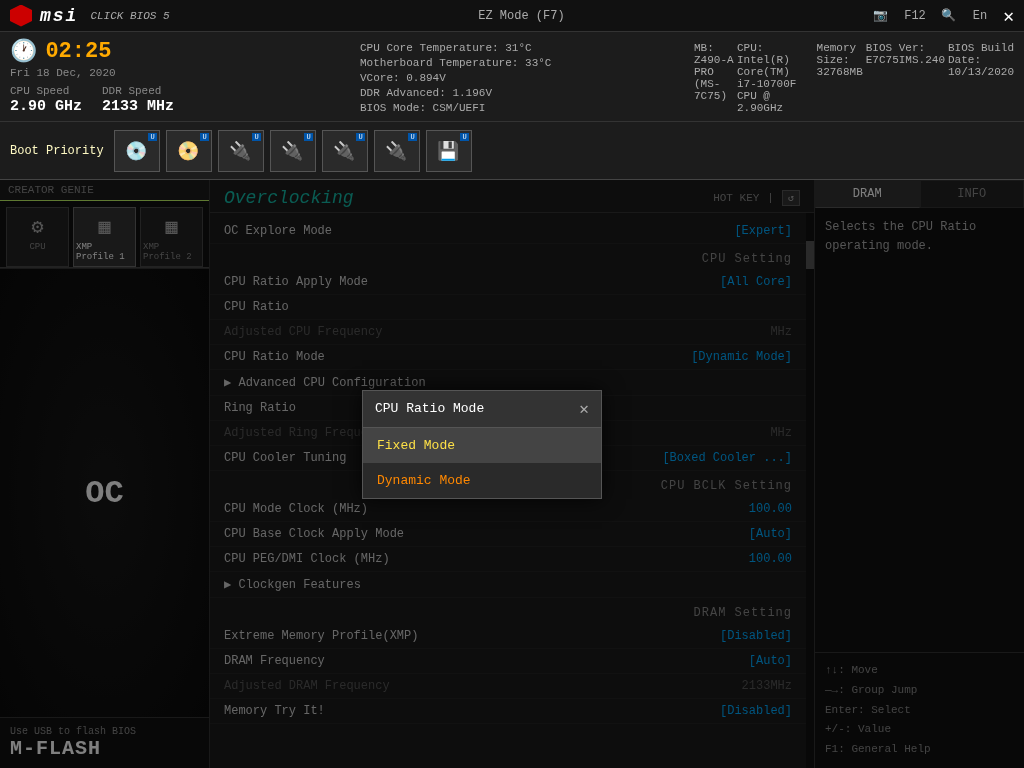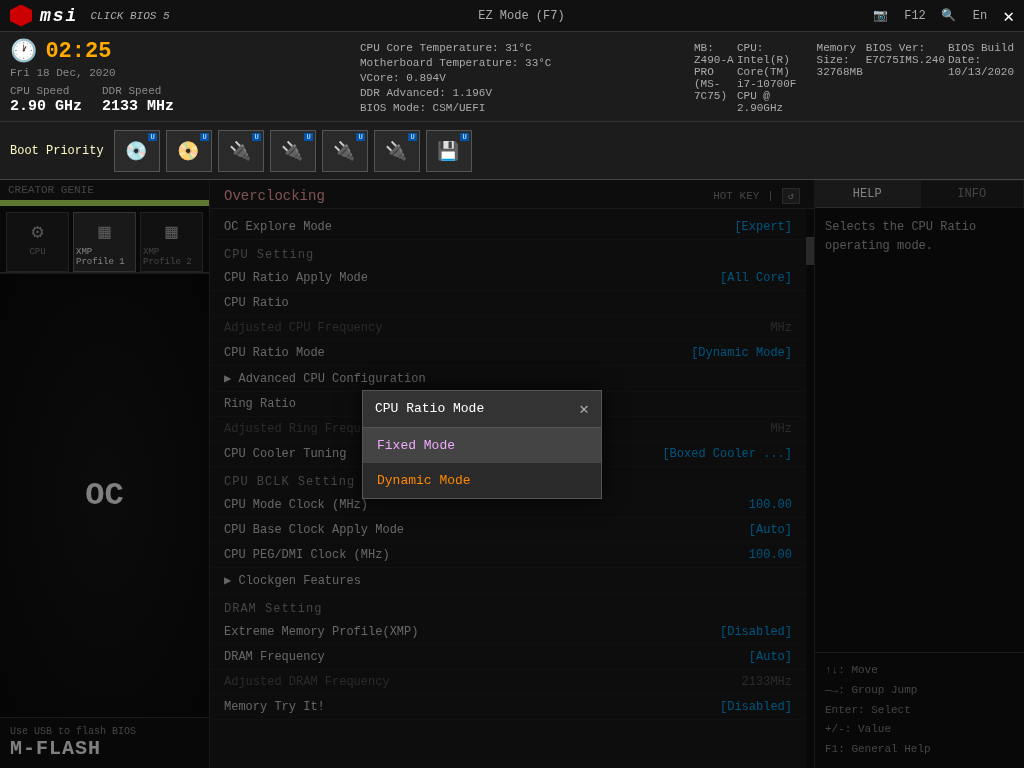--- a/index.html
+++ b/index.html
@@ -189,21 +189,21 @@
       background: #111;
       border-right: 1px solid #333;
       display: flex;
       flex-direction: column;
     }
     .creator-genie {
       background: #1a1a1a;
       color: #888;
       font-size: 11px;
       padding: 4px 8px;
-      border-bottom: 6px solid #bef264;
+      border-bottom: 1px solid #bef264;
     }
 
     .nav-tabs {
       display: flex;
       gap: 4px;
       padding: 6px 6px 0;
       border-bottom: 1px solid #444;
     }
     .nav-tab {
       flex: 1;
@@ -292,22 +292,23 @@
       position: relative;
     }
     .content-header {
       display: flex;
       justify-content: space-between;
       align-items: center;
       padding: 8px 14px 4px;
       border-bottom: 1px solid #333;
     }
     .content-title {
-      color: #fca5a5;
-      font-size: 14px;
+      color: #14b8a6;
+      font-size: 18px;
+      font-style: italic;
     }
     .hot-key {
       display: flex;
       align-items: center;
       gap: 8px;
       color: #888;
       font-size: 11px;
     }
     .hot-key-btn {
       background: #333;
@@ -422,21 +423,21 @@
       font-size: 16px;
       cursor: pointer;
     }
     .modal-option {
       padding: 10px 14px;
       font-size: 13px;
       cursor: pointer;
     }
     .modal-option.selected {
       background: #444;
-      color: #f0abfc;
+      color: #fde047;
     }
     .modal-option.secondary {
       color: #ff8800;
       background: transparent;
     }
   </style>
 </head>
 <body>
 
 <div class="top-bar">
@@ -556,21 +557,21 @@
   <div class="content">
     <div class="content-header">
       <span class="content-title">Overclocking</span>
       <div class="hot-key">
         <span>HOT KEY</span>
         <span>|</span>
         <span class="hot-key-btn">↺</span>
       </div>
     </div>
     <div style="display:flex;flex:1;overflow:hidden;">
-      <div class="settings-list" style="flex:1;">
+      <div class="settings-list" style="flex:1;text-align:right;">
 
         <div class="setting-row">
           <span class="setting-name">OC Explore Mode</span>
           <span class="setting-value">[Expert]</span>
         </div>
 
         <div class="section-header">CPU  Setting</div>
 
         <div class="setting-row">
           <span class="setting-name">CPU Ratio Apply Mode</span>
@@ -646,21 +647,21 @@
       </div>
 
       <div style="width:8px;background:#111;position:relative;">
         <div style="position:absolute;top:5%;width:100%;height:5%;background:#555;"></div>
       </div>
     </div>
   </div>
 
   <div class="right-panel">
     <div class="panel-tabs">
-      <div class="panel-tab active">HELP</div>
+      <div class="panel-tab active">DRAM</div>
       <div class="panel-tab">INFO</div>
     </div>
     <div class="panel-content">
       <p>Selects the CPU Ratio operating mode.</p>
     </div>
     <div class="panel-footer">
       <div>↑↓: Move</div>
       <div>—→: Group Jump</div>
       <div>Enter: Select</div>
       <div>+/-: Value</div>

